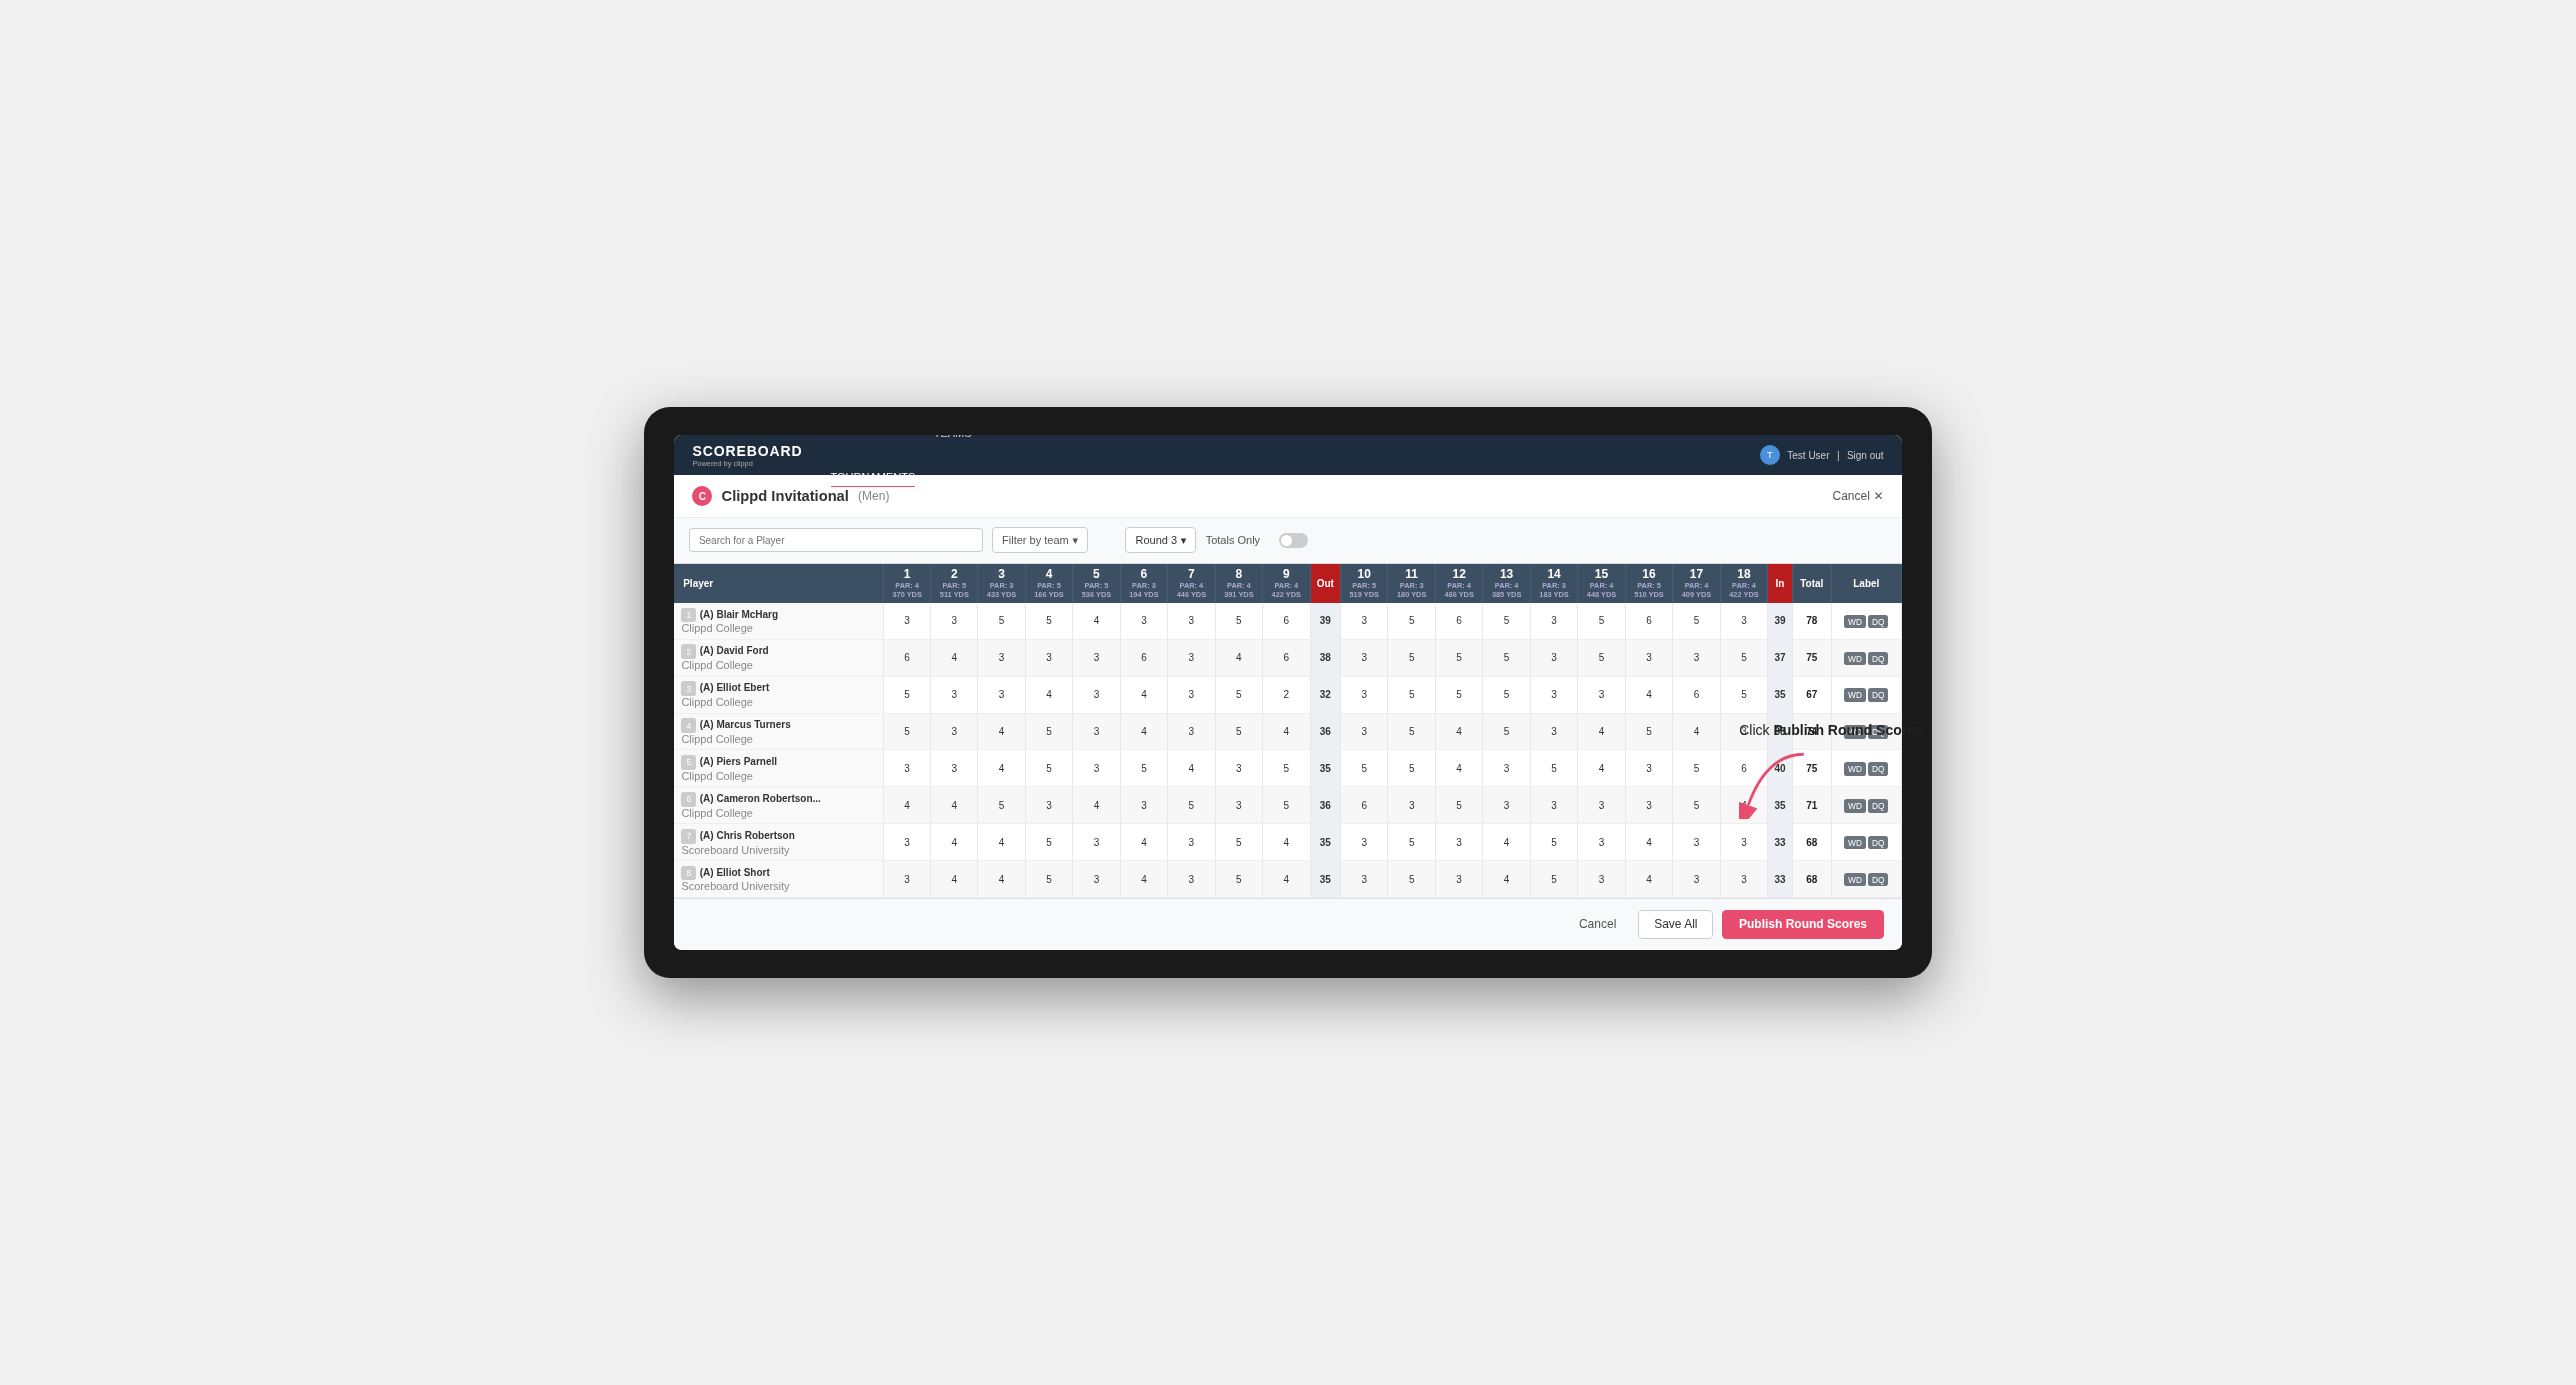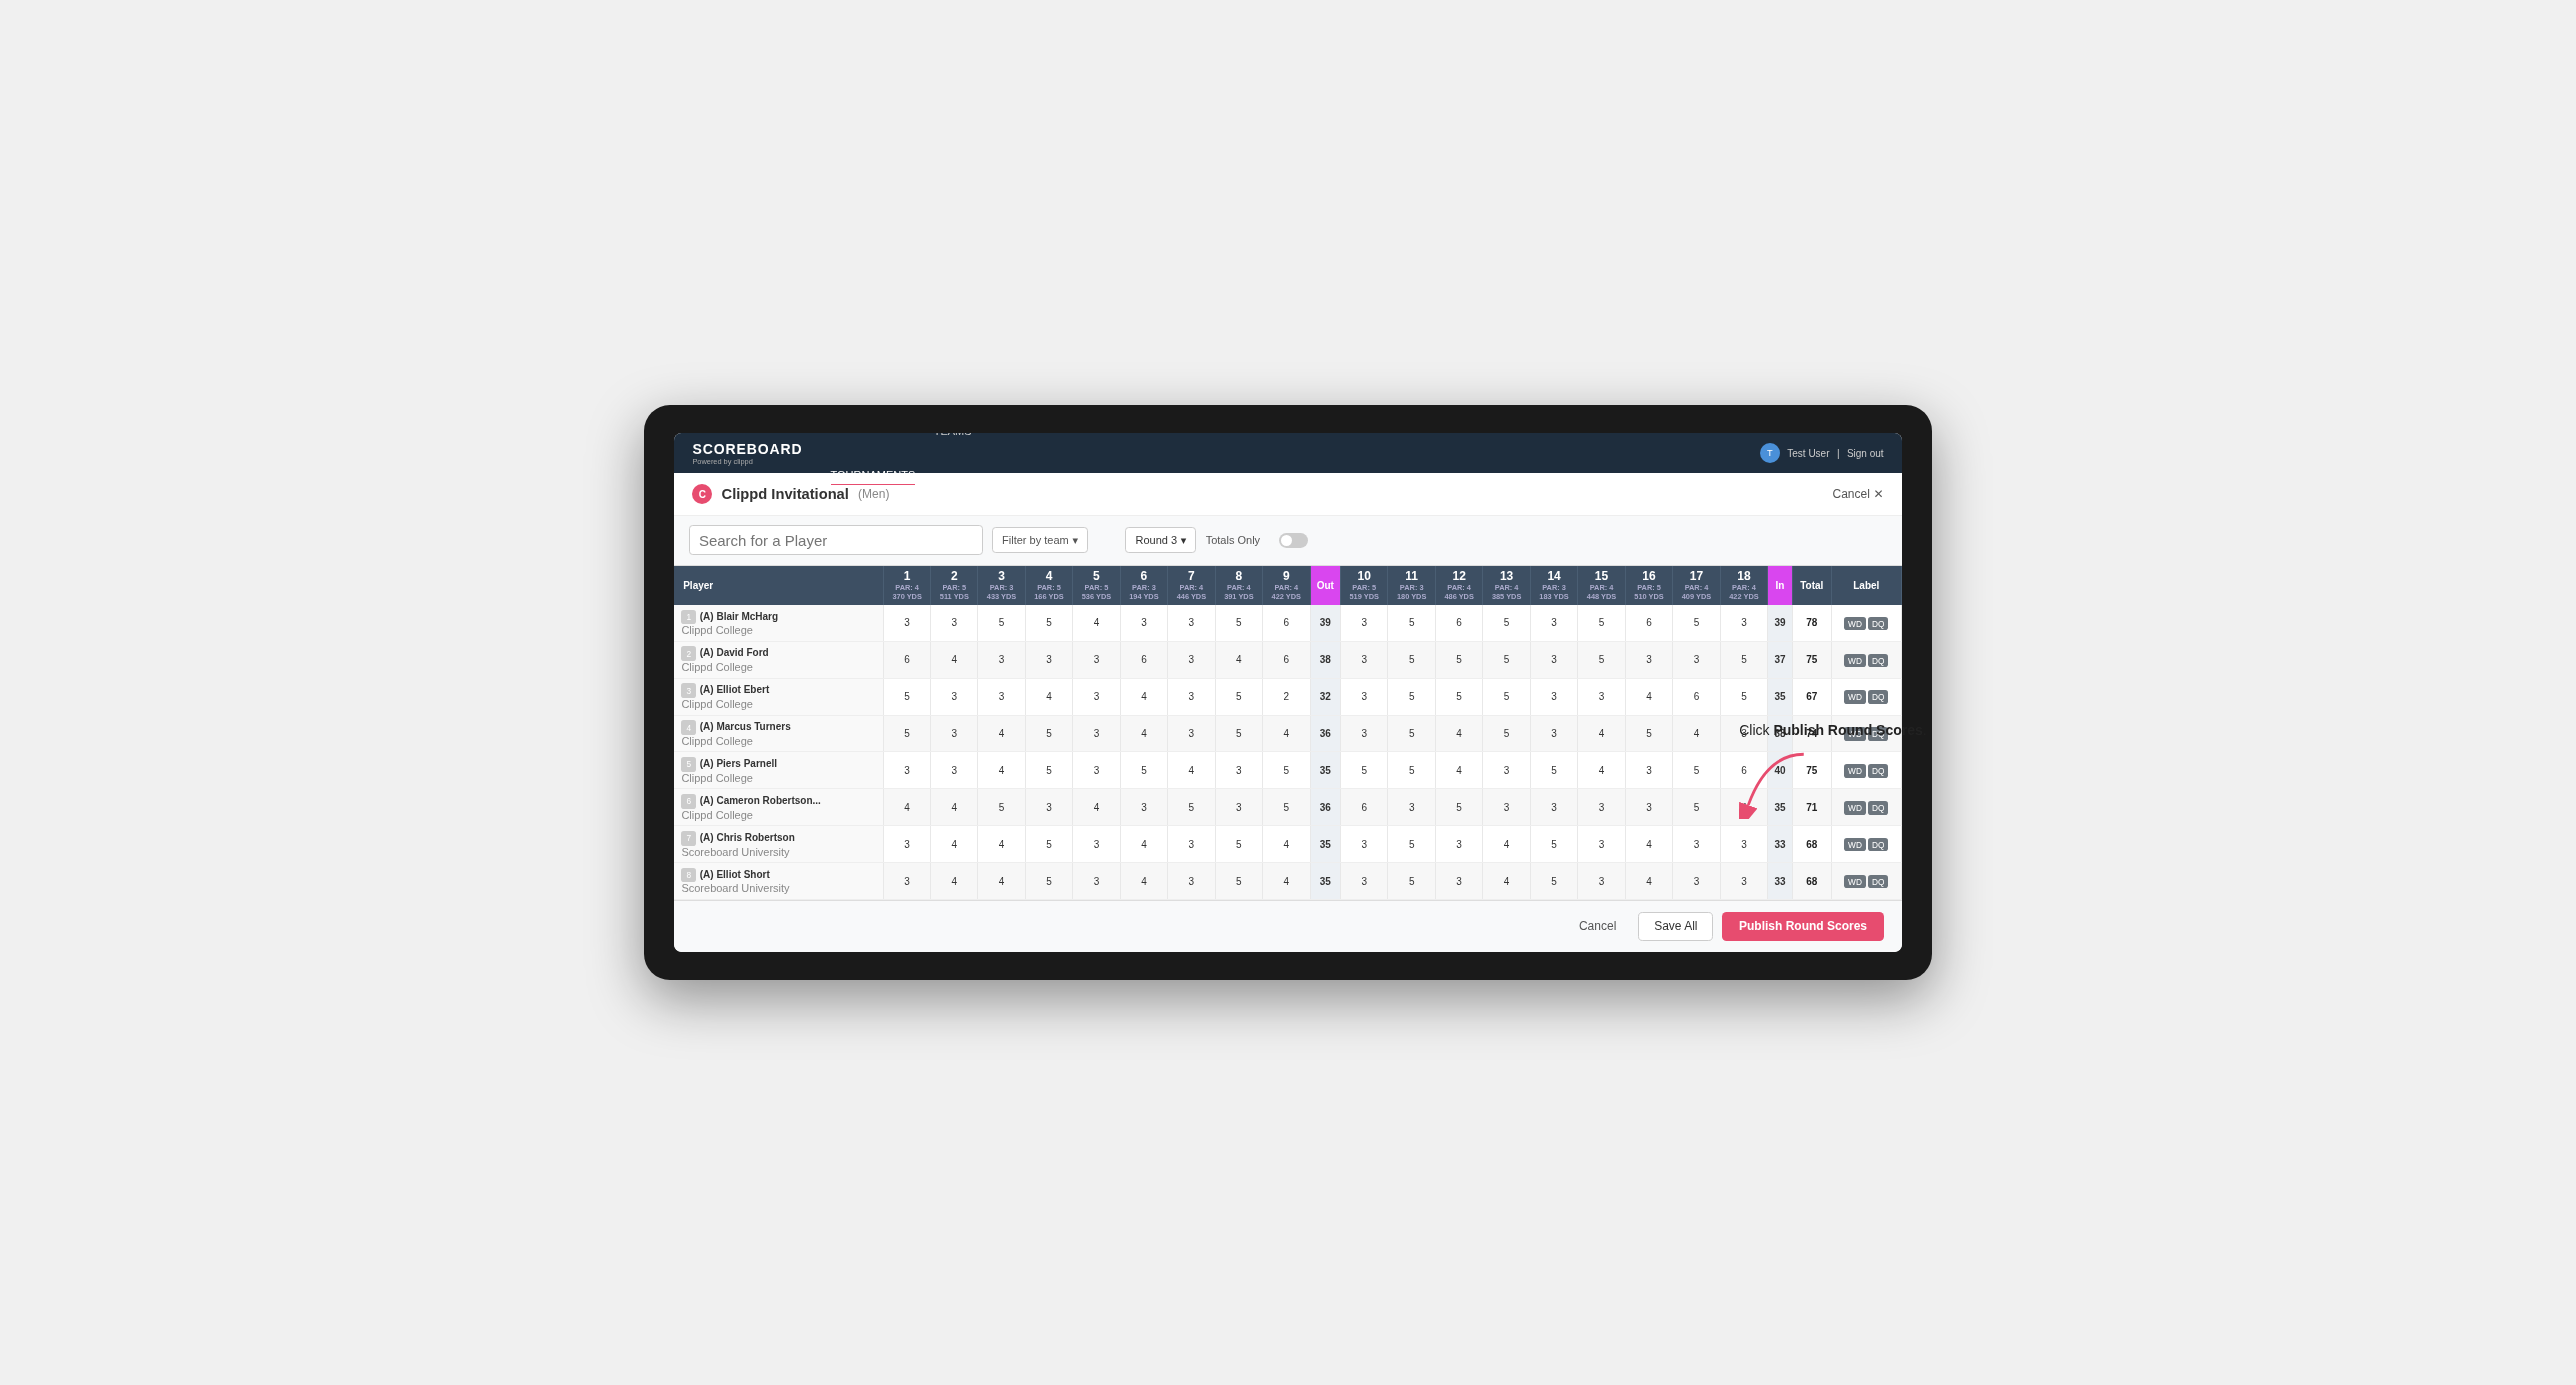--- a/index.html
+++ b/index.html
@@ -184,21 +184,21 @@
       background: #f8f9fa;
       border-bottom: 0.9px solid #ddd;
     }
 
     .search-input {
       flex: 1;
       max-width: 294px;
       border: 0.9px solid #ccc;
       border-radius: 3.7px;
       padding: 5.5px 9.2px;
-      font-size: 15px;
+      font-size: 10px;
       color: #666;
       outline: none;
     }
 
     .filter-select {
       border: 0.9px solid #ccc;
       border-radius: 3.7px;
       padding: 5.5px 9.2px;
       font-size: 11px;
       color: #555;
@@ -335,21 +335,21 @@
 
     .score-table td.out-col, .score-table td.in-col,
     .score-table th.out-col, .score-table th.in-col {
       background: #ecf0f4;
       font-weight: 700;
       color: #333;
     }
 
     .score-table th.out-col, .score-table th.in-col {
       color: #fff;
-      background: #d946ef;
+      background: #b91c1c;
       text-align: center;
     }
 
     .score-table td.total-col {
       font-weight: 700;
       color: #222;
     }
 
     .wd-badge {
       background: #6c757d;

